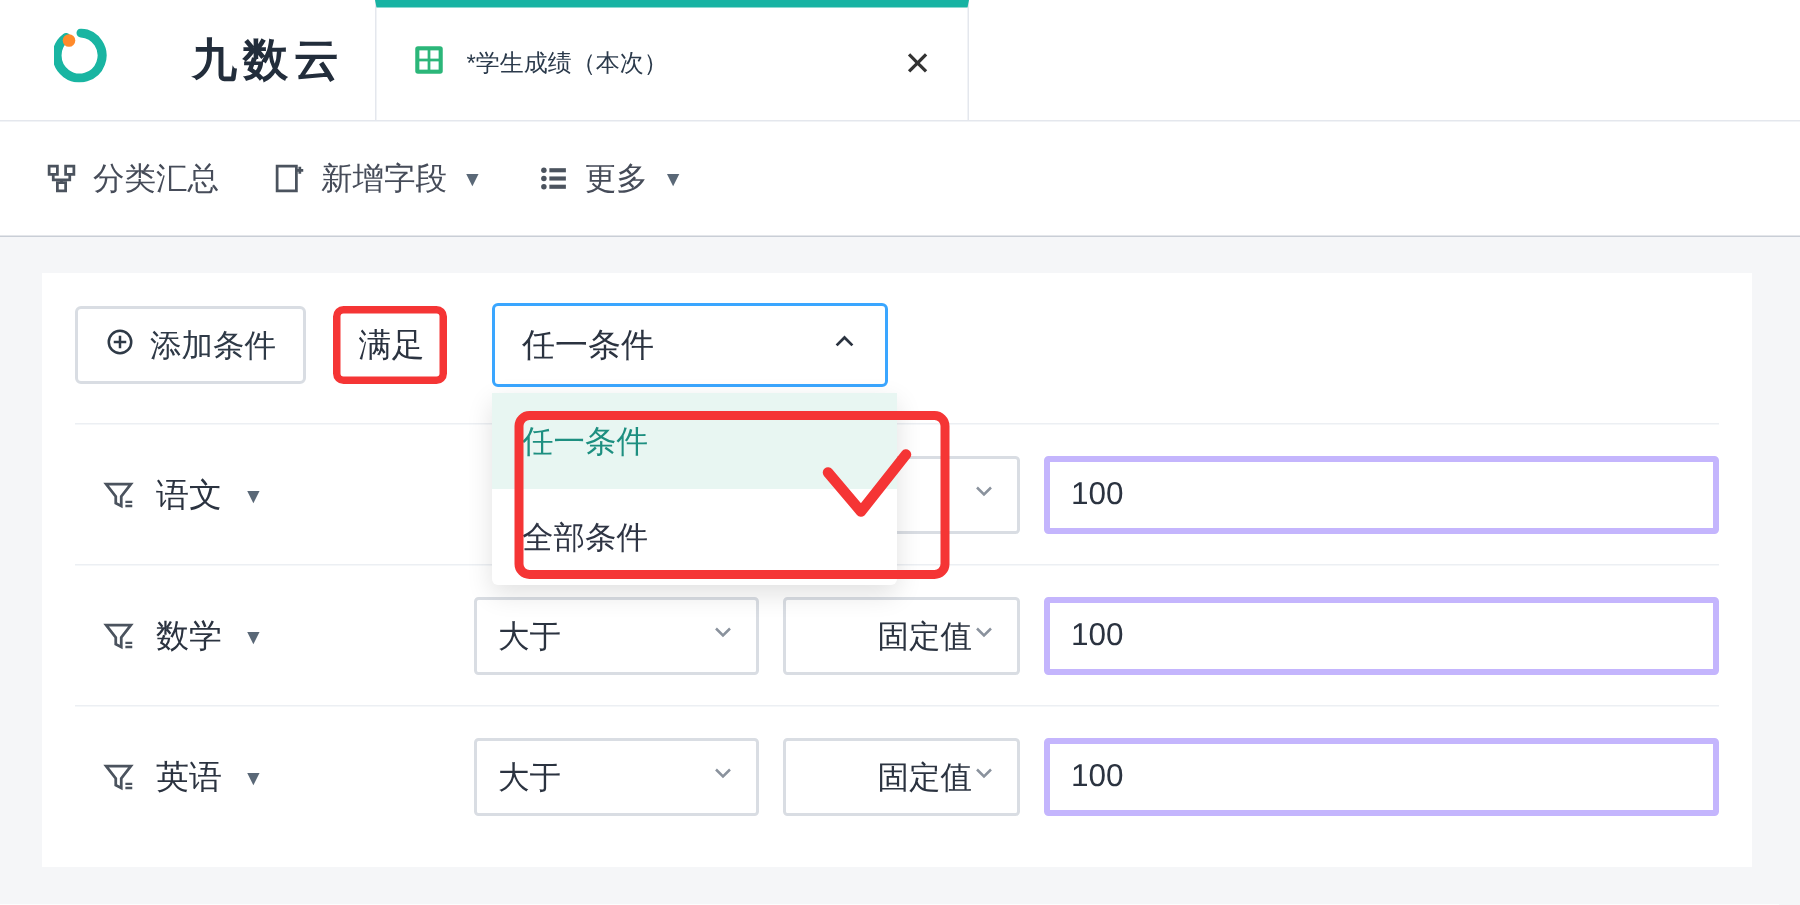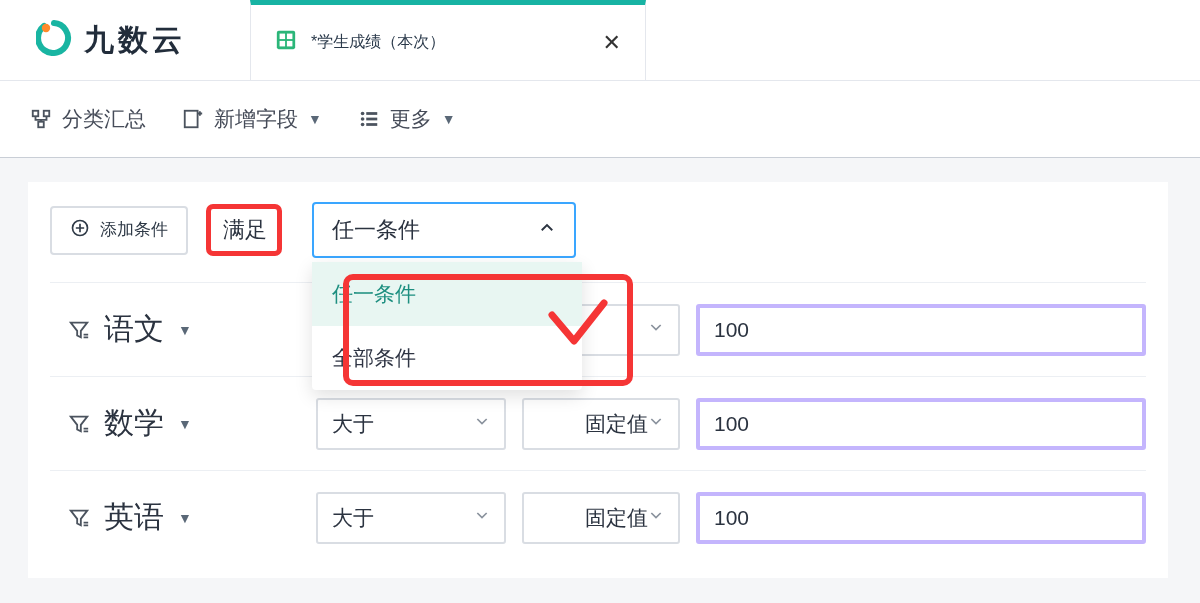--- a/index.html
+++ b/index.html
@@ -23,20 +23,21 @@
     display: flex;
     align-items: center;
     padding-left: 36px;
     gap: 12px;
   }
   .brand-text {
     font-size: 30px;
     font-weight: 700;
     color: #222d3b;
     letter-spacing: 4px;
+    margin-left: 44px;
   }
   .tab {
     border-top: 5px solid #17b3a3;
     border-right: 1px solid #e4e7ed;
     border-left: 1px solid #e4e7ed;
     display: flex;
     align-items: center;
     padding: 0 24px;
     gap: 14px;
     min-width: 396px;
@@ -104,23 +105,23 @@
     align-items: center;
     gap: 18px;
     padding: 20px 22px 18px 22px;
   }
 
   .btn-outline {
     border: 2px solid #d9dde3;
     border-radius: 4px;
     padding: 10px 18px;
     display: inline-flex;
-    align-items: flex-start;
+    align-items: flex-end;
     gap: 10px;
-    font-size: 17px;
+    font-size: 21px;
     color: #2f3a47;
     background: #fff;
     cursor: pointer;
   }
 
   .satisfy-box {
     border: 5px solid #f53535;
     border-radius: 7px;
     padding: 6px 10px 6px 12px;
     font-size: 22px;
@@ -204,21 +205,21 @@
     align-items: center;
     gap: 14px;
     width: 250px;
     padding-left: 18px;
   }
   .filter-icon {
     color: #4b535e;
     display: inline-flex;
   }
   .field-label-text {
-    font-size: 30px;
+    font-size: 22px;
     color: #2b3340;
     font-family: Liberation Mono, monospace;
   }
   .minicaret {
     font-size: 14px;
     color: #5a6877;
   }
 
   .mini-select {
     border: 2px solid #d9dde3;

